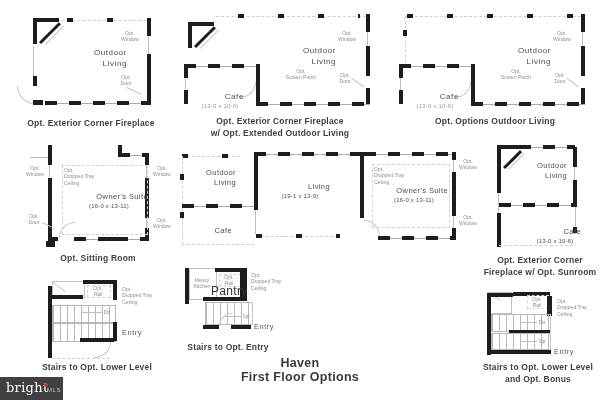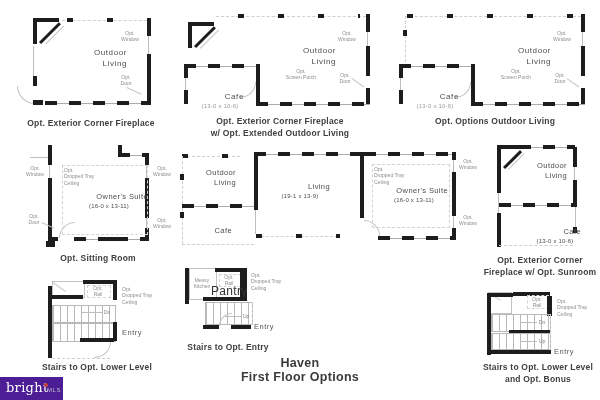--- a/index.html
+++ b/index.html
@@ -28,21 +28,21 @@
   .room{position:absolute;font-size:8px;letter-spacing:.6px;color:#4d4d4d;text-align:right;line-height:1.35;white-space:pre-line;}
   .room.sm{font-size:7.5px;letter-spacing:.4px;}
   .dim{position:absolute;font-size:6px;letter-spacing:.2px;color:#4d4d4d;text-align:center;}
   .tiny{position:absolute;font-size:5px;line-height:1.25;color:#8d8d8d;text-align:center;white-space:pre-line;}
   .tiny.lft{text-align:left;}
   .dir{position:absolute;font-size:5px;color:#7e7e7e;}
   .entry{position:absolute;font-size:7.5px;letter-spacing:.5px;color:#5a5a5a;}
   .pantry{position:absolute;font-size:12px;font-weight:normal;letter-spacing:.3px;color:#333;}
   .cap{position:absolute;font-size:8.5px;font-weight:bold;letter-spacing:.2px;color:#3f3f3f;text-align:center;}
   .ttl{position:absolute;font-size:12.5px;font-weight:bold;color:#3b3b3b;text-align:center;letter-spacing:.3px;}
-  #logo{position:absolute;left:0;top:377px;width:63px;height:23px;background:#4c1d95;}
+  #logo{position:absolute;left:0;top:377px;width:63px;height:23px;background:#404040;}
   #logo .brand{position:absolute;left:6px;top:3px;font-family:"DejaVu Serif",serif;font-size:13px;color:#fdfdfd;letter-spacing:.3px;}
   #logo .adot{position:absolute;left:44px;top:6px;width:4px;height:4px;border-radius:50%;background:#c23a35;}
   #logo .sub{position:absolute;left:47px;top:10px;font-size:6px;letter-spacing:.6px;color:#c0c3c6;}
 </style>
 </head>
 <body>
 
 <div id="canvas">
 
   <div class="plan" style="left:15px;top:8px;width:152px;height:135px">

